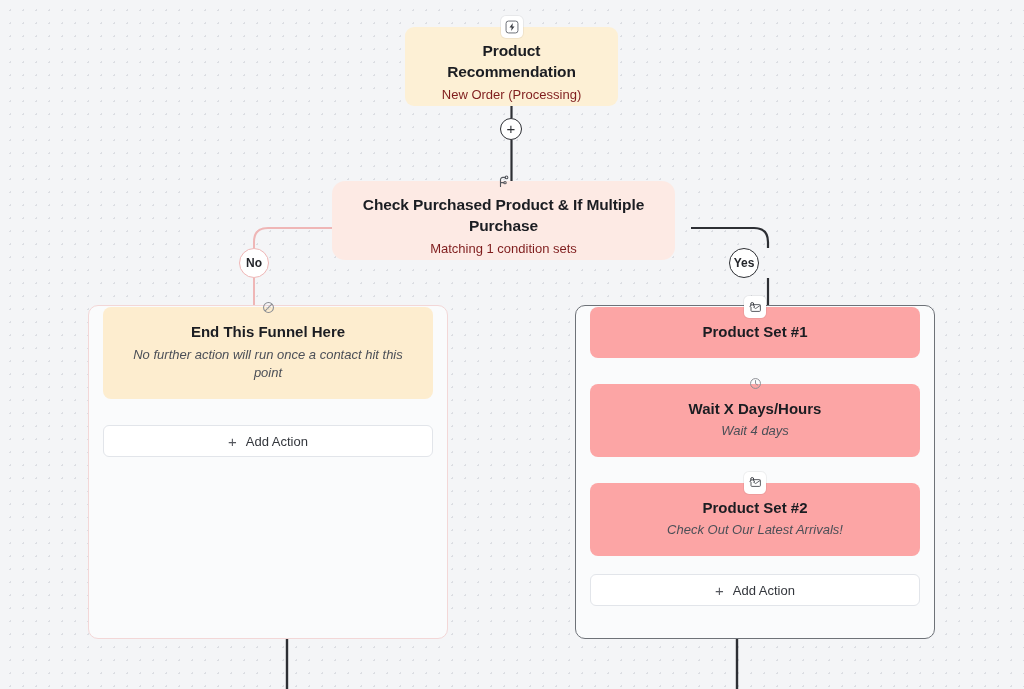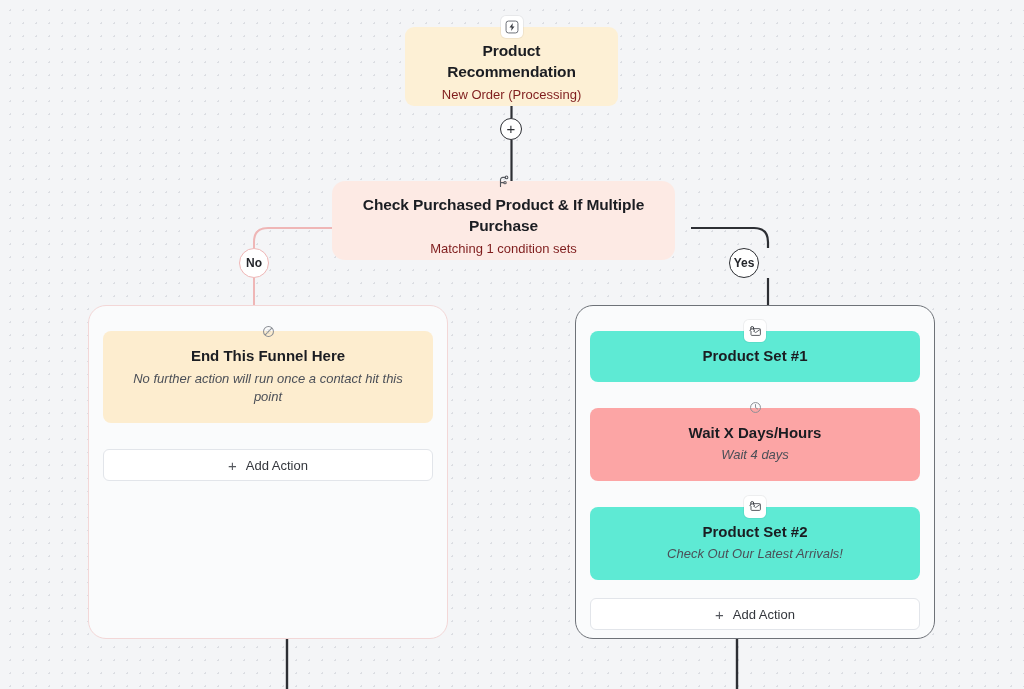--- a/index.html
+++ b/index.html
@@ -119,23 +119,23 @@
   #branch-yes {
     left: 729px;
     top: 248px;
     border: 1.8px solid #2d2f34;
   }
 
   
   .branch-column {
     position: absolute;
     box-sizing: border-box;
-    border-radius: 18px;
+    border-radius: 10px;
     background: #fafbfc;
-    padding: 25px 14px 14px;
+    padding: 1px 14px 14px;
   }
   #column-no {
     left: 88px;
     top: 305px;
     width: 360px;
     height: 334px;
     border: 1px solid #f3d7d7;
   }
   #column-yes {
     left: 575px;
@@ -160,21 +160,21 @@
     line-height: 1.3;
   }
   .step .subtitle {
     font-size: 13px;
     color: #4b4f57;
     line-height: 1.45;
     margin-top: 4px;
     font-style: italic;
   }
   .step.amber  { background: #fdedcf; }
-  .step.mint   { background: #5eead4; }
+  .step.mint   { background: #fca5a5; }
   .step.plain  { background: #fca5a5; }
 
   .step-gap { height: 26px; }
 
   
   .add-action {
     box-sizing: border-box;
     width: 100%;
     height: 32px;
     border: 1px solid #e2e5ea;

